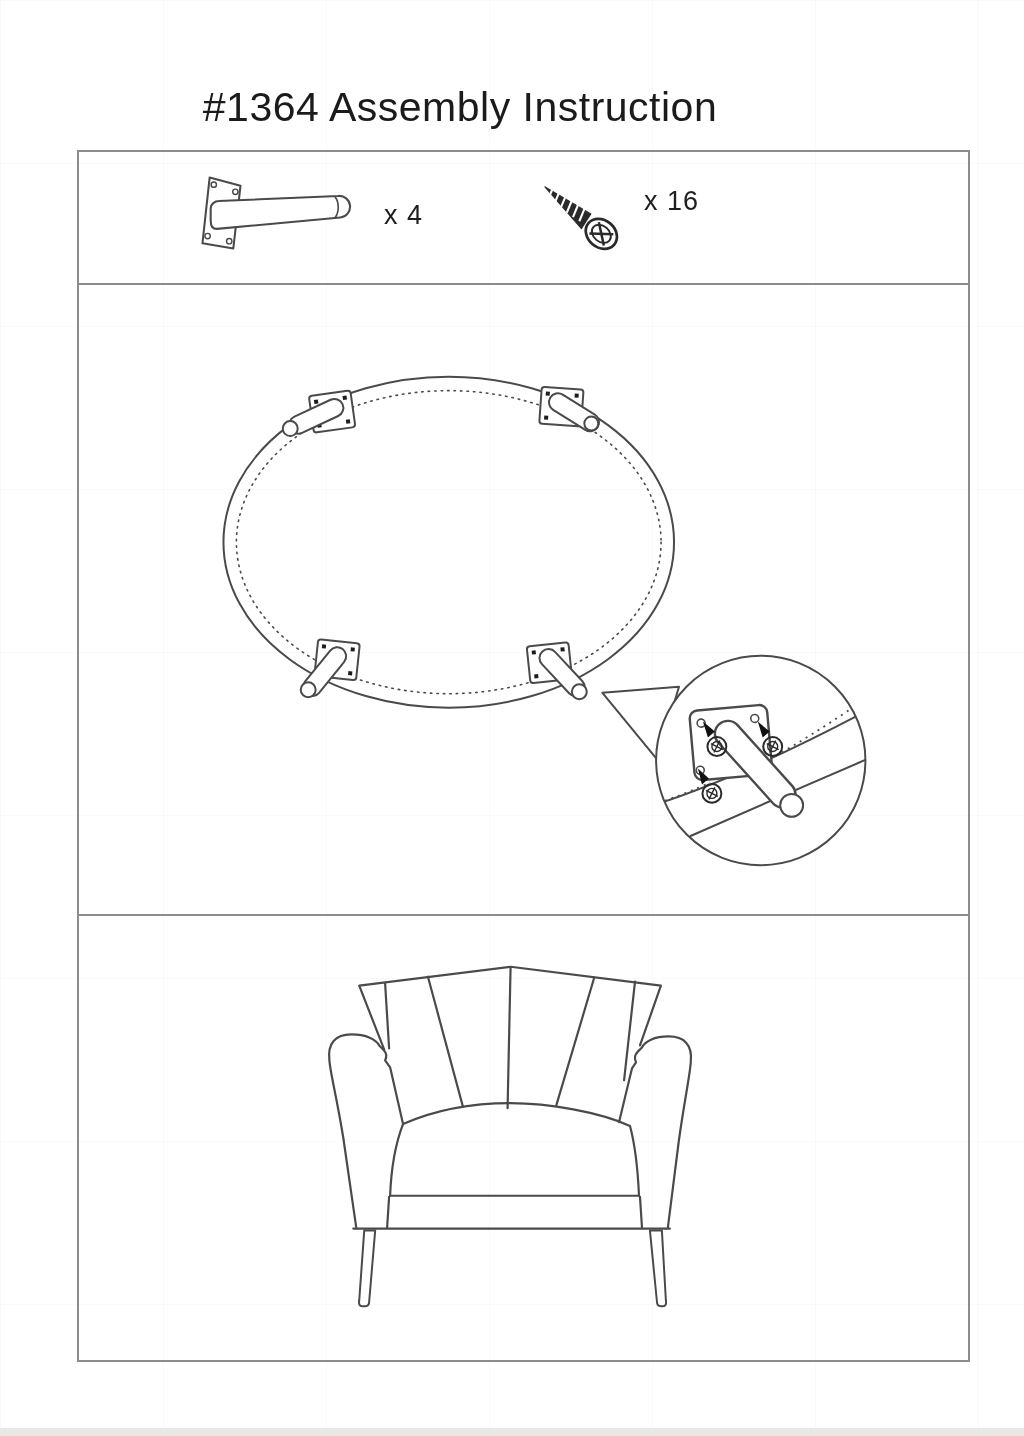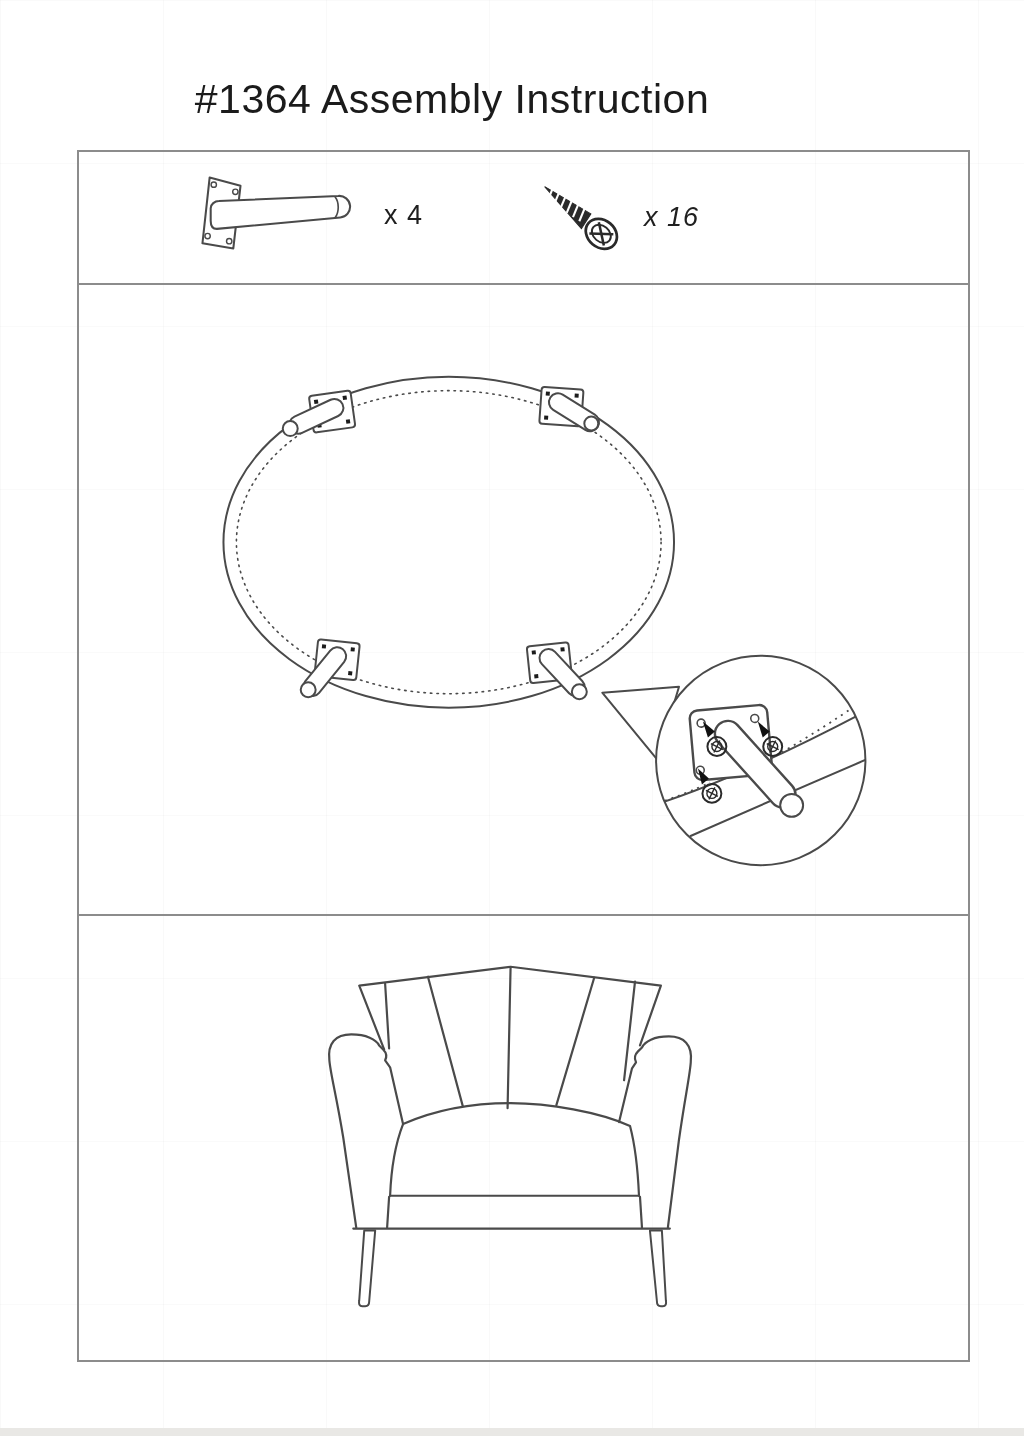--- a/index.html
+++ b/index.html
@@ -14,40 +14,40 @@
   .scan-grid{
     position:absolute;inset:0;pointer-events:none;
     background-image:
       repeating-linear-gradient(to right, rgba(0,0,0,0.022) 0 1px, transparent 1px 163px),
       repeating-linear-gradient(to bottom, rgba(0,0,0,0.018) 0 1px, transparent 1px 163px);
   }
   .title{
     position:absolute;left:0;top:76px;width:904px;
     text-align:center;
     font-size:41px;font-weight:400;letter-spacing:0.5px;
-    color:#1b1b1b;margin:0;
+    color:#1b1b1b;margin:8px;
   }
   .frame{
     position:absolute;left:77px;top:150px;width:893px;height:1212px;
     border:2px solid #8c8c8c;box-sizing:border-box;background:transparent;
   }
   .divider{
     position:absolute;left:0;width:100%;height:0;
     border-top:2px solid #8c8c8c;
   }
   .divider.d1{top:131px;}
   .divider.d2{top:762px;}
   .parts-row{position:absolute;left:0;top:0;width:100%;height:131px;}
   .part-icon{position:absolute;}
   .qty{
     position:absolute;
     font-size:27px;color:#1f1f1f;font-weight:400;letter-spacing:1px;
   }
   .qty.leg-qty{left:305px;top:48px;}
-  .qty.screw-qty{left:565px;top:50px;font-style:italic;}
+  .qty.screw-qty{left:565px;top:34px;}
   .diagram-svg{position:absolute;left:0;}
   .footer-bar{
     position:absolute;left:0;top:1428px;width:1024px;height:8px;
     background:#e9e8e5;
   }
 </style>
 </head>
 <body>
 
 <div class="scan-grid"></div>

